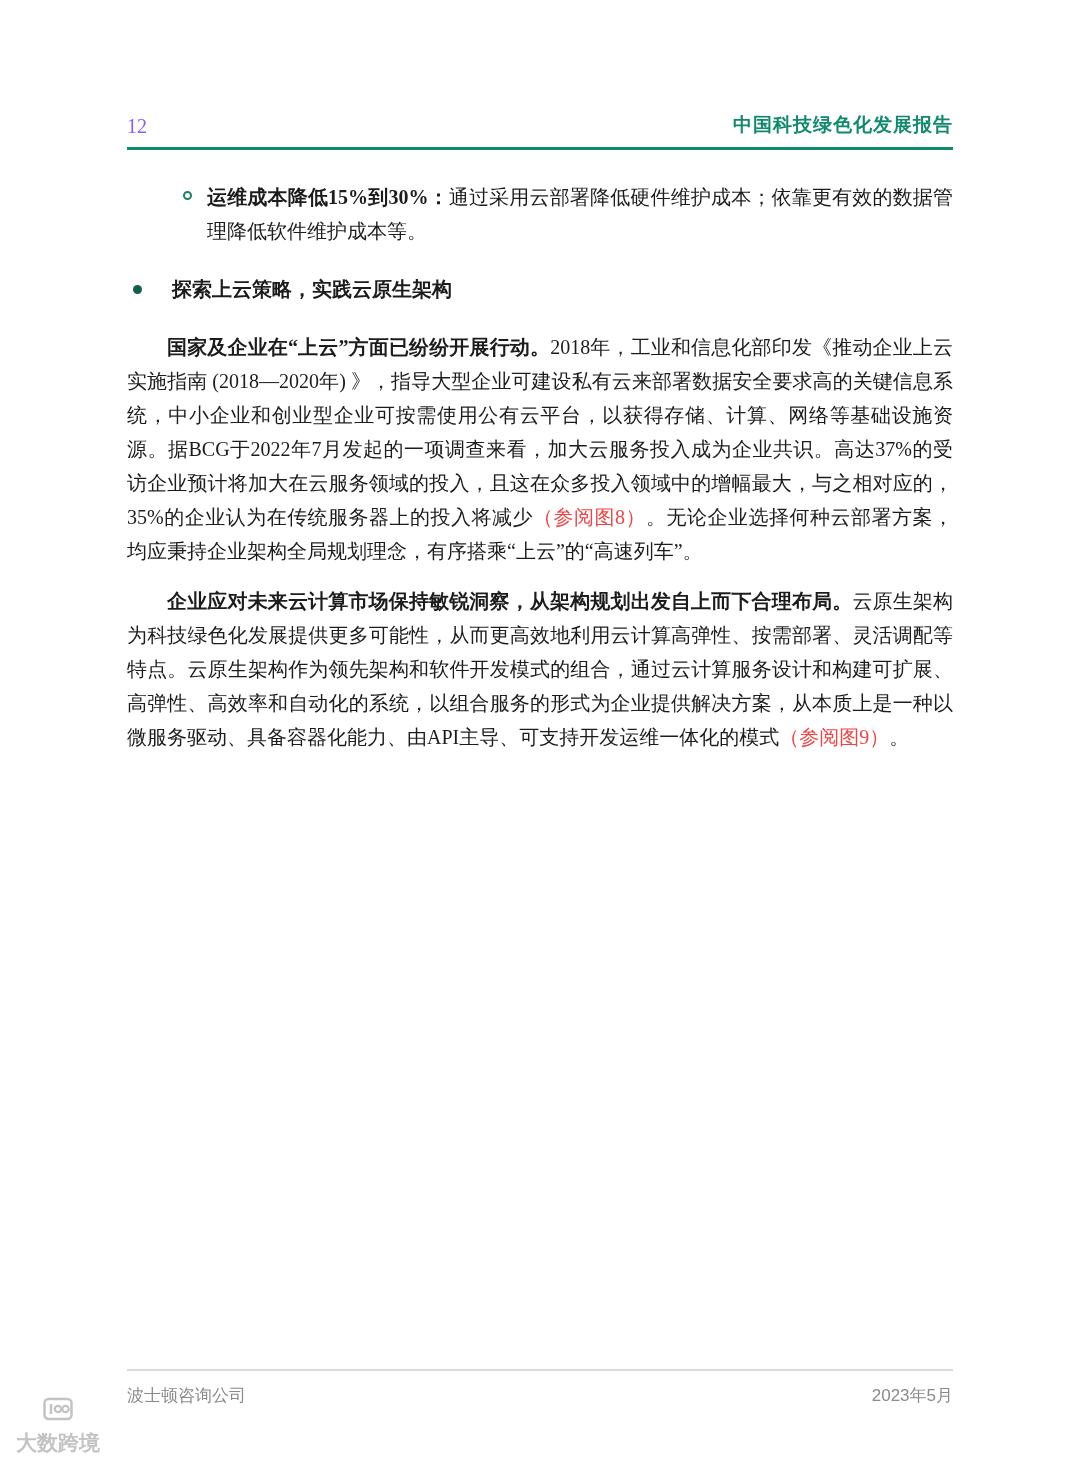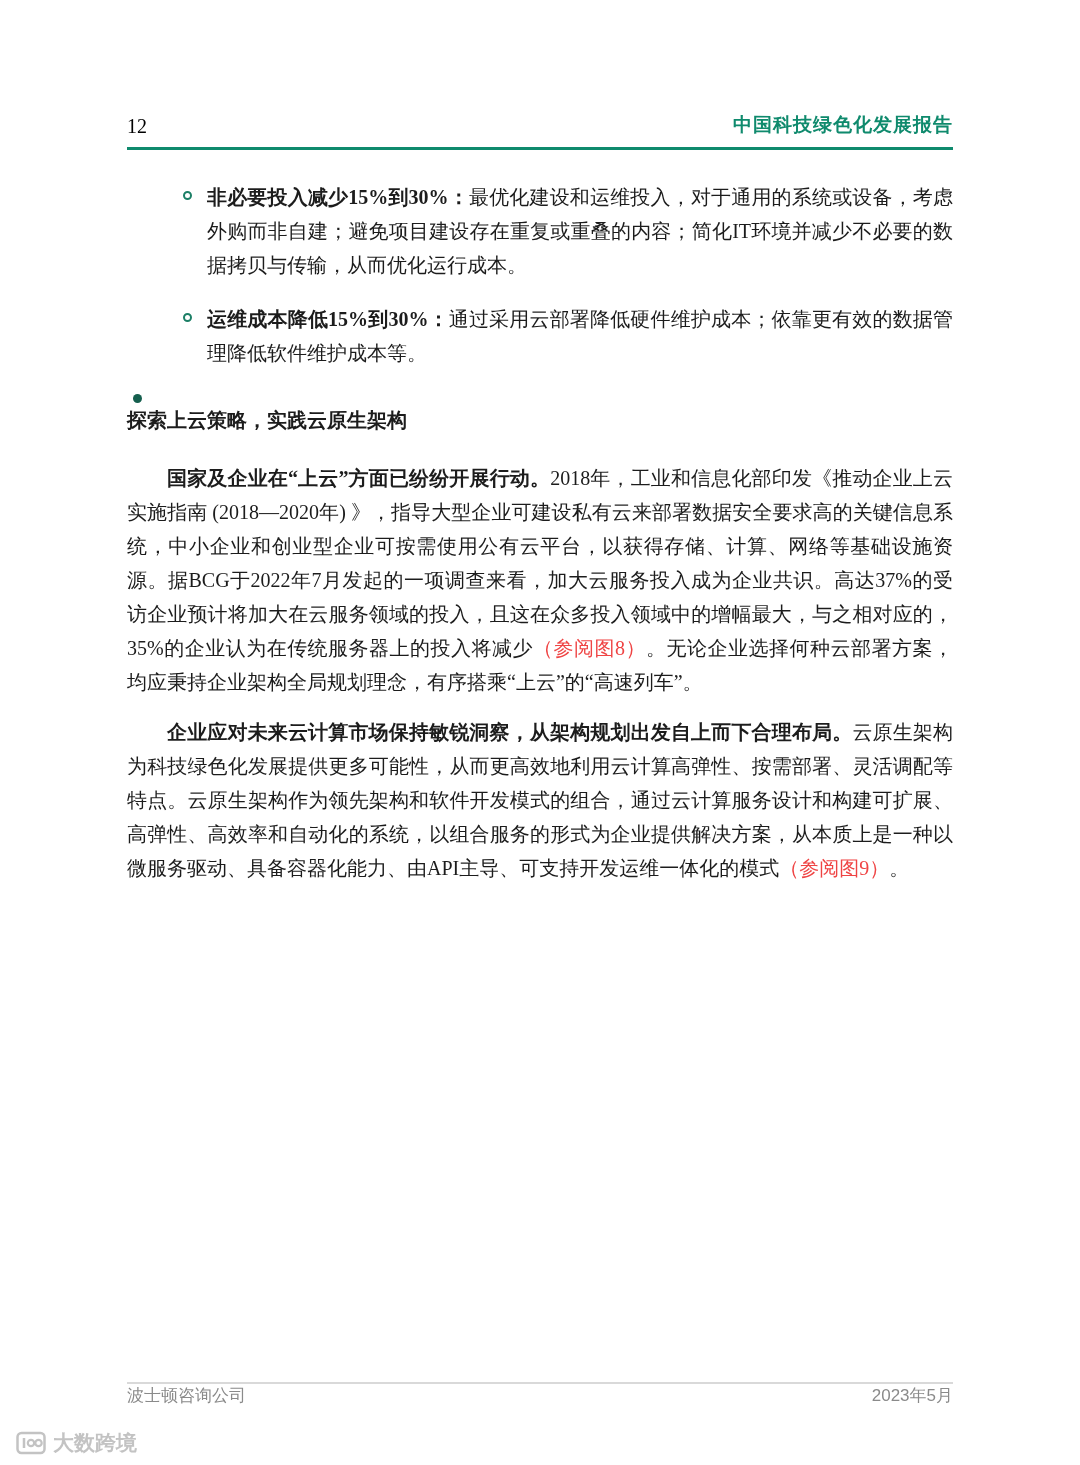--- a/index.html
+++ b/index.html
@@ -8,85 +8,79 @@
     position:relative; width:1080px; height:1465px; background:#ffffff;
     font-family:"Liberation Serif","DejaVu Serif",serif; color:#1c1c1c;
     overflow:hidden; margin:0 auto;
   }
   
   .header {
     position:absolute; top:100px; left:127px; right:127px;
     display:flex; justify-content:space-between; align-items:flex-end;
     padding-bottom:9px; border-bottom:3px solid #0f8a6d;
   }
-  .page-num { font-size:20px; color:#000000; }
+  .page-num { font-size:20px; color:#8b5cf6; }
   .report-title { font-size:19px; font-weight:700; color:#0f8a6d; letter-spacing:1px;margin-top:12px; }
 
   
   .content {
     position:absolute; top:180px; left:127px; right:127px;
     font-size:20px; line-height:34px; text-align:justify;
   }
   .para { text-indent:2em; margin-bottom:16px; }
   .para b, .bullet-text b, .section-title { font-weight:700; }
 
   .bullet { display:flex; margin:0 0 20px 56px; }
   .marker { flex:0 0 24px; padding-top:11px; }
   .ring {
     display:block; width:9px; height:9px; border:2px solid #1c7f66;
     border-radius:50%; background:transparent;
   }
   .bullet-text { flex:1; text-align:justify; }
 
-  .section-head { display:flex; align-items:flex-start; margin:24px 0 24px 0;flex-direction:column; }
+  .section-head { display:flex; align-items:center; margin:24px 0 24px 0; }
   .dot {
     display:inline-block; width:9px; height:9px; border-radius:50%;
     background:#155f4e; margin:0 30px 0 6px; flex:0 0 auto;
   }
   .section-title { font-size:20px; color:#1c1c1c; }
 
   .fig-link { color:#ef4444; text-decoration:none; cursor:pointer; }
 
   
   .footer {
     position:absolute; left:127px; right:127px; bottom:58px;
-    border-top:2px solid #d9d9d9; 
+    border-top:2px solid #d9d9d9; padding-top:13px;
     display:flex; justify-content:space-between;
     font-family:"Liberation Sans","DejaVu Sans",sans-serif;
     font-size:17px; color:#8a8a8a;
   }
 
   
   .watermark {
     position:absolute; left:16px; bottom:8px;
     display:flex; align-items:center; gap:7px;
     color:#c3c3c3; font-family:"Liberation Sans","DejaVu Sans",sans-serif;
-    font-size:21px; font-weight:700;
+    font-size:21px; font-weight:700;flex-direction:column;
   }
   .wm-logo { display:block; }
 </style>
 </head>
 <body>
 
 <div class="page">
 
   <header class="header">
     <span class="page-num">12</span>
     <span class="report-title">中国科技绿色化发展报告</span>
   </header>
 
   <main class="content">
 
 
-    <div class="bullet">
-      <span class="marker">
-          <i class="ring"></i>
-        </span>
-      <p class="bullet-text"><b>非必要投入减少15%到30%：</b><span>最优化建设和运维投入，对于通用的系统或设备，考虑外购而非自建；避免项目建设存在重复或重叠的内容；简化IT环境并减少不必要的数据拷贝与传输，从而优化运行成本。</span></p>
-    </div>
 
 
     <div class="bullet">
       <span class="marker">
           <i class="ring"></i>
         </span>
       <p class="bullet-text"><b>运维成本降低15%到30%：</b><span>通过采用云部署降低硬件维护成本；依靠更有效的数据管理降低软件维护成本等。</span></p>
     </div>
 
     <div class="section-head">

